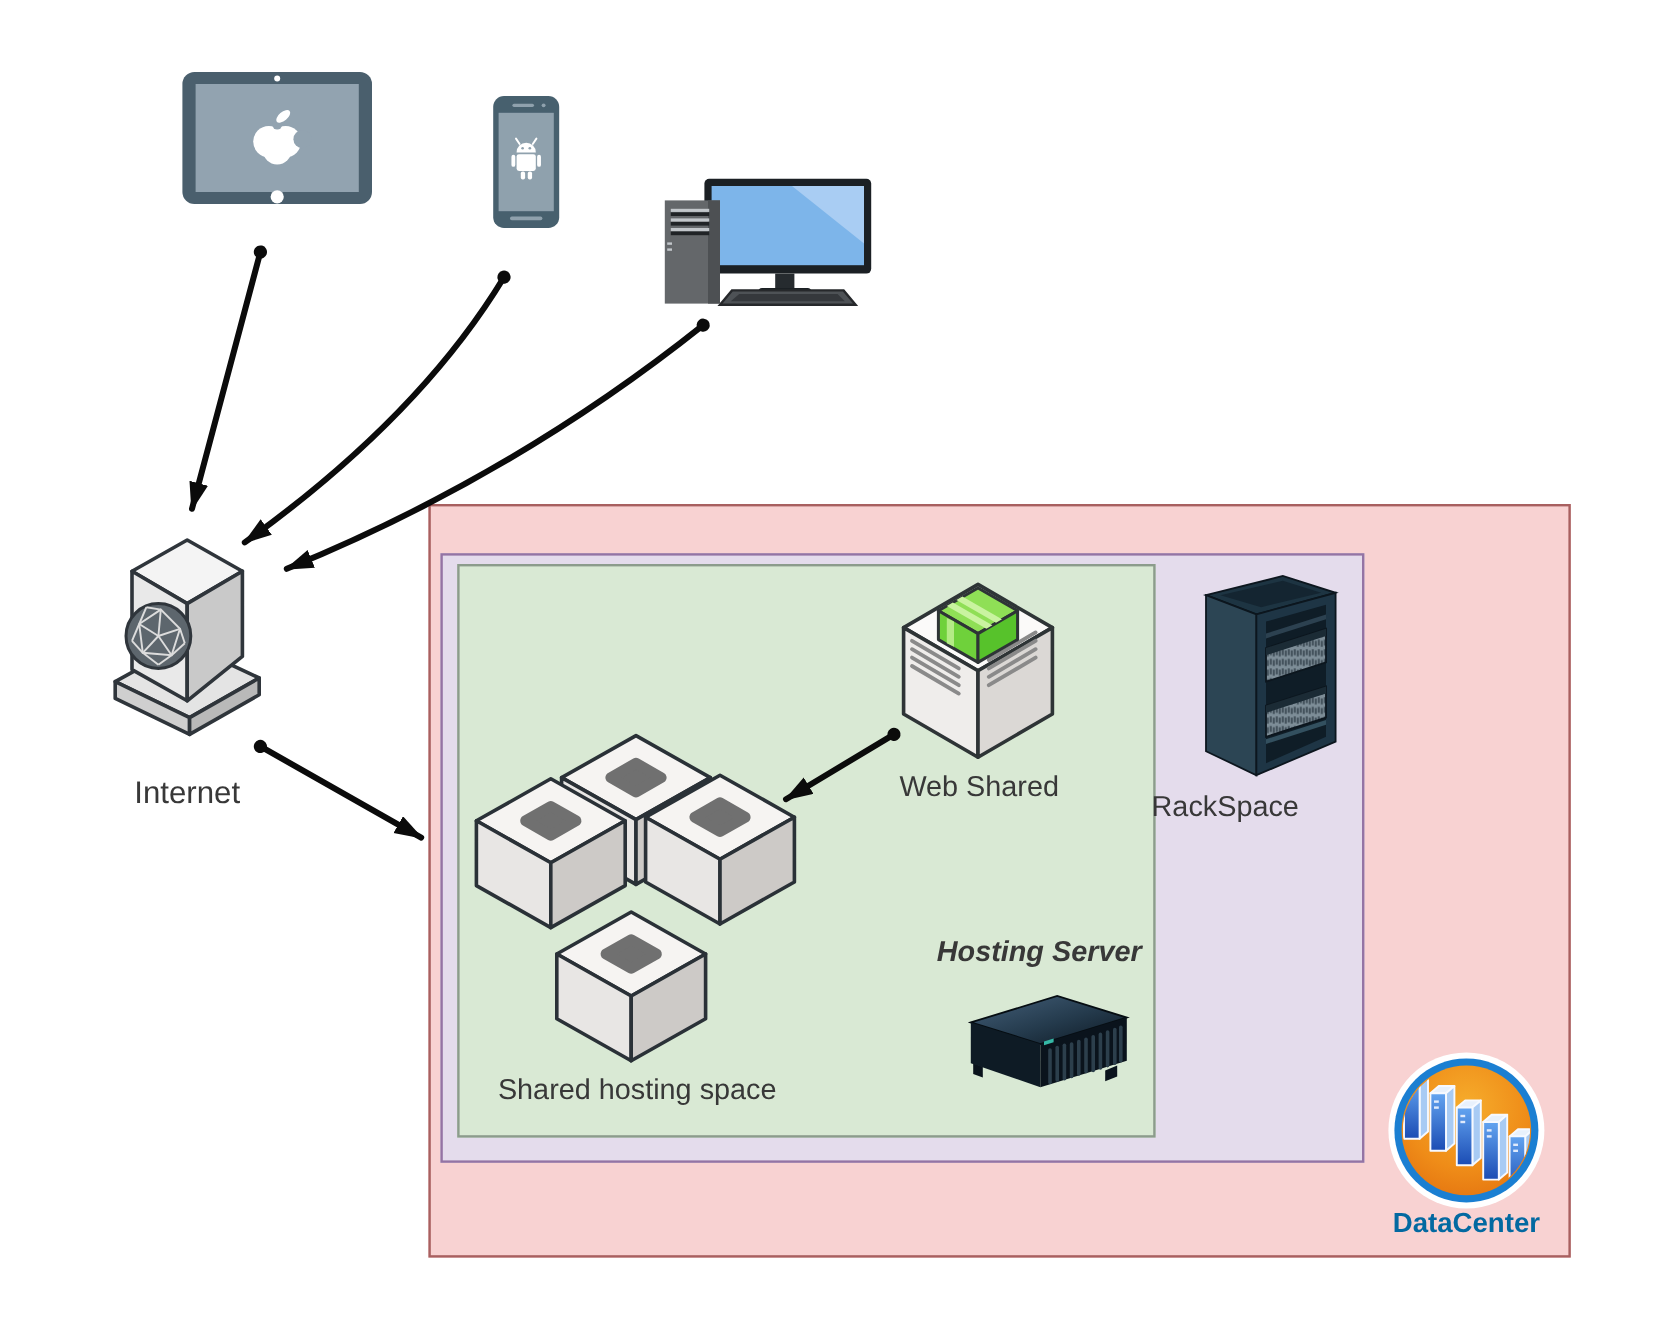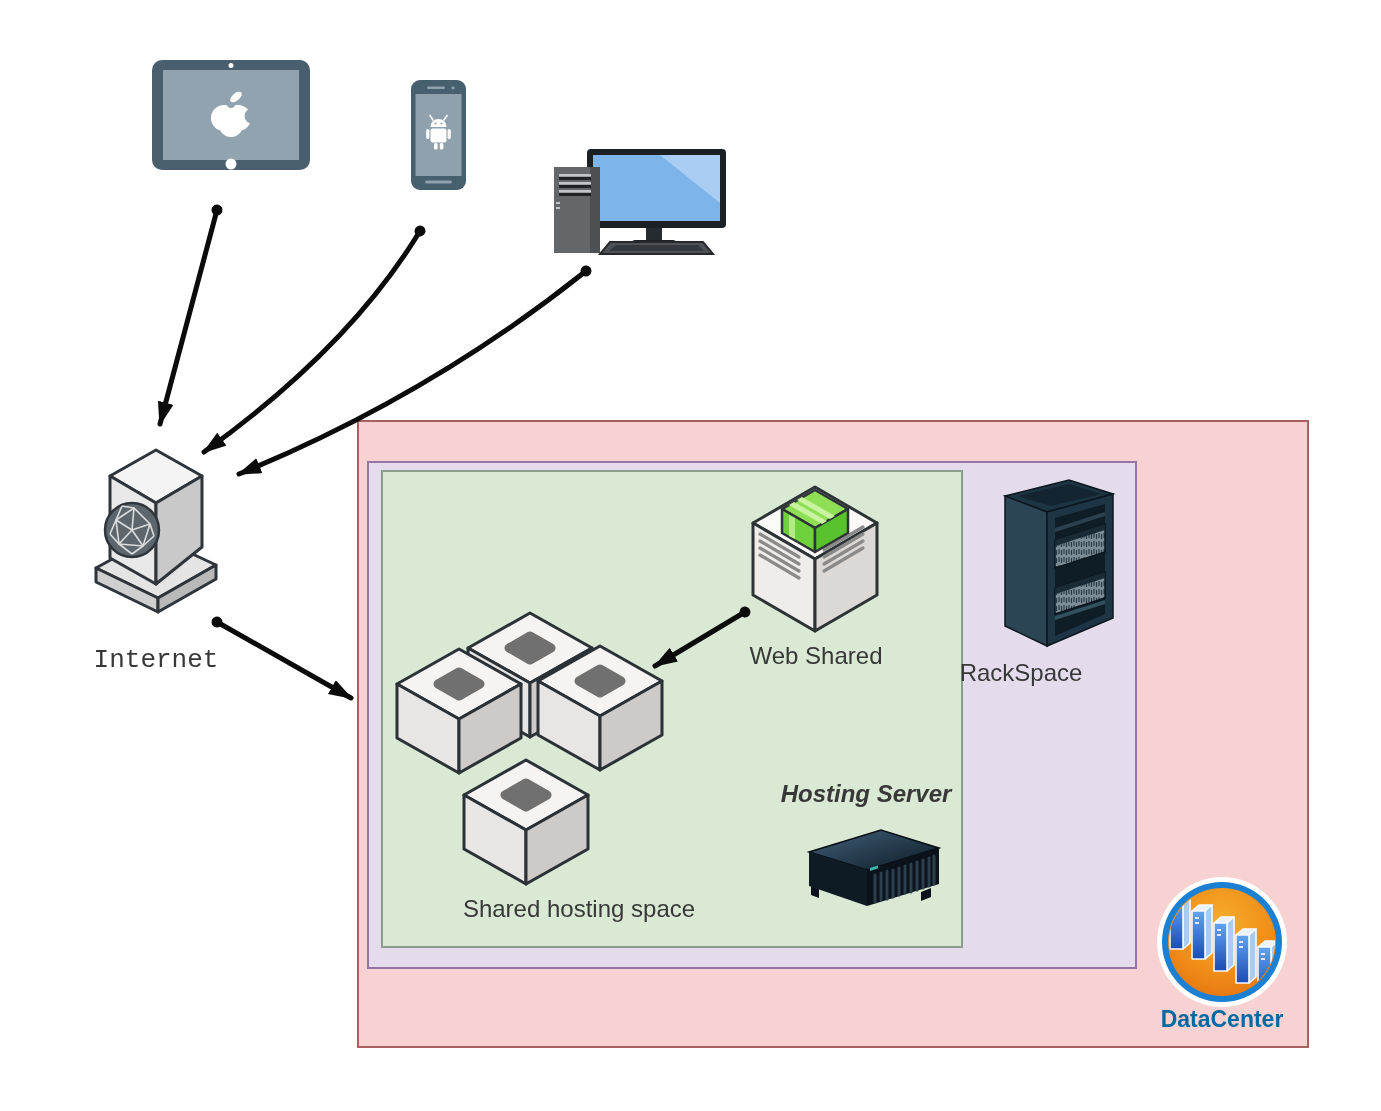--- a/index.html
+++ b/index.html
@@ -117,21 +117,21 @@
           <line x1="31" y1="98" x2="22" y2="88"></line>
         <line x1="46" y1="62" x2="34" y2="60"></line>
           <line x1="28" y1="74" x2="34" y2="60"></line>
         <line x1="62" y1="78" x2="66" y2="90"></line>
           <line x1="55" y1="100" x2="66" y2="90"></line>
         <line x1="55" y1="100" x2="44" y2="108"></line>
           <line x1="31" y1="98" x2="44" y2="108"></line>
       </g>
     </g>
   </svg>
-  <div class="lbl" style="left:156px;top:645px;font-size:26px;font-family:Liberation Mono, monospace;">Internet</div>
+  <div class="lbl" style="left:156px;top:645px;font-size:26px;">Internet</div>
 
   <svg class="abs" style="left:750px;top:484px;" width="130" height="152" viewBox="0 0 130 152">
     <g stroke="#2e3436" stroke-width="3" stroke-linejoin="round">
       <polygon points="65,3 127,39 65,75 3,39" fill="#fbfaf9"></polygon>
       <polygon points="3,39 65,75 65,147 3,111" fill="#efedeb"></polygon>
       <polygon points="65,75 127,39 127,111 65,147" fill="#dbd8d5"></polygon>
     </g>
     <g stroke="#8a8a8a" stroke-width="3.2" stroke-linecap="round">
       <line x1="10" y1="50" x2="49" y2="73"></line>
         <line x1="10" y1="57" x2="49" y2="80"></line>
@@ -183,21 +183,21 @@
   </svg>
 
   <svg class="abs" style="left:462px;top:757px;" width="128" height="130" viewBox="0 0 128 130">
     <g stroke="#2a3137" stroke-width="3" stroke-linejoin="round">
       <polygon points="64,3 126,38 64,73 2,38" fill="#f6f4f2"></polygon>
       <polygon points="2,38 64,73 64,127 2,92" fill="#e8e6e4"></polygon>
       <polygon points="64,73 126,38 126,92 64,127" fill="#cdcac7"></polygon>
     </g>
     <polygon points="64,26 85,38 64,50 43,38" fill="#707070" stroke="#707070" stroke-width="9" stroke-linejoin="round"></polygon>
   </svg>
-  <div class="lbl" style="left:531px;top:895px;font-size:24px;margin-left:48px;">Shared hosting space</div>
+  <div class="lbl" style="left:531px;top:895px;font-size:24px;">Shared hosting space</div>
 
   <div class="lbl" style="left:866px;top:780px;font-size:24px;font-weight:600;font-style:italic;">Hosting Server</div>
   <svg class="abs" style="left:803px;top:824px;" width="140" height="88" viewBox="0 0 140 88">
     <defs>
       <linearGradient id="hstop" x1="0" y1="0" x2="1" y2="1">
         <stop offset="0" stop-color="#44607a"></stop>
           <stop offset="0.55" stop-color="#243a4c"></stop>
         <stop offset="1" stop-color="#0d1822"></stop>
       </linearGradient>
     </defs>

